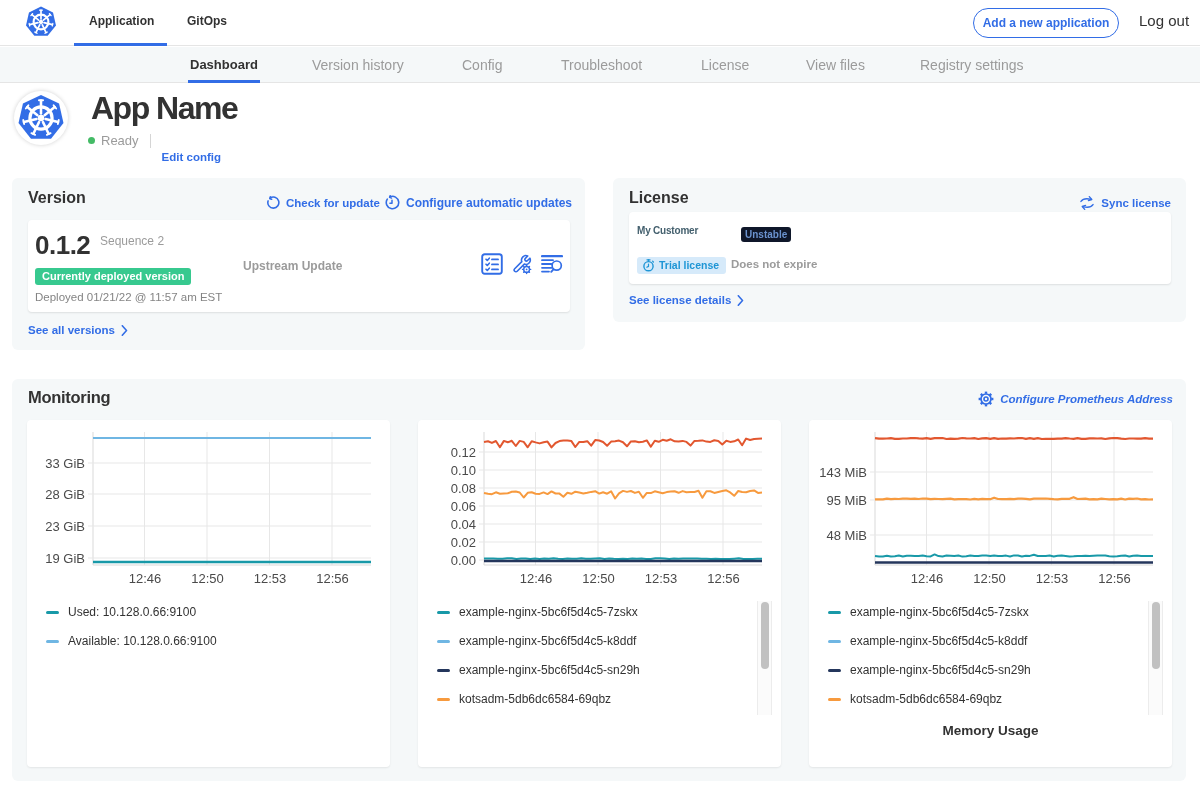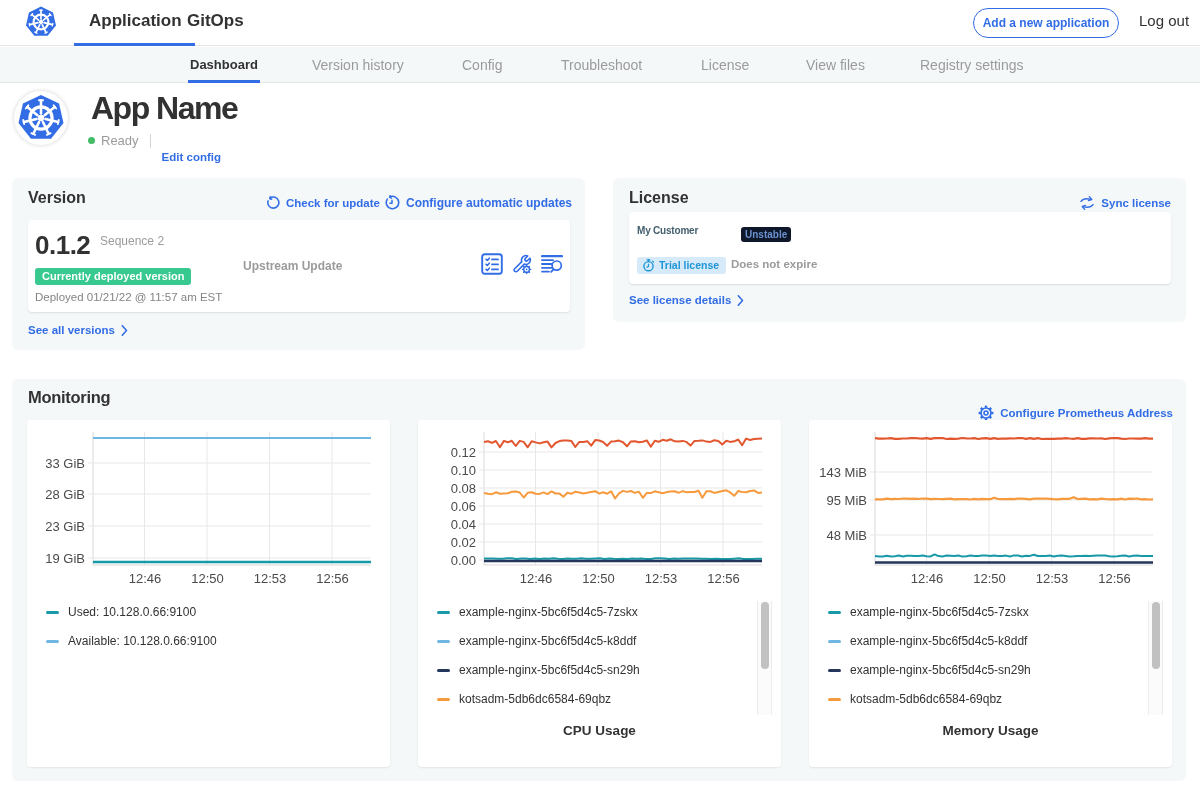--- a/index.html
+++ b/index.html
@@ -1,19 +1,19 @@
 <!DOCTYPE html>
 <html><head><meta charset="utf-8"><style>
 *{margin:0;padding:0;box-sizing:border-box;}
 html,body{width:1200px;height:796px;background:#fff;font-family:"Liberation Sans",sans-serif;overflow:hidden;}
 .abs{position:absolute;}
 body{position:relative;}
 
 .topnav{position:absolute;left:0;top:0;width:1200px;height:46px;background:#fff;border-bottom:1px solid #e5e5e5;}
-.navtab{position:absolute;top:0;height:46px;line-height:42px;font-size:17px;font-weight:700;color:#323232;}
+.navtab{position:absolute;top:0;height:46px;line-height:42px;font-size:12px;font-weight:700;color:#323232;}
 .navtab.active:after{content:"";position:absolute;left:-15px;right:-13px;bottom:0;height:3px;background:#326de6;}
 .addbtn{position:absolute;left:973px;top:8px;width:146px;height:30px;border:1px solid #326de6;border-radius:17px;color:#326de6;font-size:12px;font-weight:700;text-align:center;line-height:28px;background:#fff;white-space:nowrap;}
 .logout{position:absolute;left:1139px;top:0;height:46px;line-height:42px;font-size:15px;color:#323232;}
 
 .subnav{position:absolute;left:0;top:47px;width:1200px;height:36px;background:#f5f8f9;border-bottom:1px solid #e5e5e5;}
 .subtab{position:absolute;top:47px;height:36px;line-height:36px;font-size:14px;color:#9b9b9b;font-weight:400;}
 .subtab.active{color:#323232;font-weight:700;font-size:13px;}
 .subtab.active:after{content:"";position:absolute;left:-2px;right:-2px;bottom:0;height:3px;background:#326de6;}
 
 .applogo{position:absolute;left:14px;top:91px;width:54px;height:54px;border-radius:50%;background:#fff;box-shadow:0 0 4px rgba(0,0,0,0.18);display:flex;align-items:center;justify-content:center;}
@@ -182,21 +182,21 @@
 <line x1="5" y1="0.8" x2="8" y2="0.8" stroke="#1e95d5" stroke-width="1.3" stroke-linecap="round"></line>
 <line x1="10.6" y1="2.2" x2="11.4" y2="3" stroke="#1e95d5" stroke-width="1.2" stroke-linecap="round"></line>
 <path d="M6.5 5 L6.5 7.4 L4.8 8.2" stroke="#1e95d5" stroke-width="1.2" stroke-linecap="round" stroke-linejoin="round"></path>
 </svg>Trial license</div>
 <div class="noexpire">Does not expire</div>
 <div class="abs bluelink" style="left:629px;top:292px;">See license details<svg class="chev" width="7" height="11" viewBox="0 0 6 11" fill="none">
 <path d="M0.8 0.8 L5 5.5 L0.8 10.2" stroke="#326de6" stroke-width="1.6" stroke-linecap="round" stroke-linejoin="round"></path>
 </svg></div>
 <div class="card" style="left:12px;top:379px;width:1174px;height:402px;"></div>
 <div class="cardtitle" style="left:28px;top:388px;font-size:16.5px;letter-spacing:-0.3px;">Monitoring</div>
-<div class="abs bluelink" style="right:27px;top:405px;"><svg width="16" height="16" viewBox="0 0 16 16" fill="none">
+<div class="abs bluelink" style="right:27px;top:391px;font-style:italic;"><svg width="16" height="16" viewBox="0 0 16 16" fill="none">
 <circle cx="8" cy="8" r="5" stroke="#326de6" stroke-width="1.7"></circle>
 <circle cx="8" cy="8" r="2" stroke="#326de6" stroke-width="1.6" fill="none"></circle>
 <line x1="13.2" y1="8.0" x2="15.4" y2="8.0" stroke="#326de6" stroke-width="2.4"></line>
       <line x1="11.7" y1="11.7" x2="13.2" y2="13.2" stroke="#326de6" stroke-width="2.4"></line>
       <line x1="8.0" y1="13.2" x2="8.0" y2="15.4" stroke="#326de6" stroke-width="2.4"></line>
       <line x1="4.3" y1="11.7" x2="2.8" y2="13.2" stroke="#326de6" stroke-width="2.4"></line>
       <line x1="2.8" y1="8.0" x2="0.6" y2="8.0" stroke="#326de6" stroke-width="2.4"></line>
       <line x1="4.3" y1="4.3" x2="2.8" y2="2.8" stroke="#326de6" stroke-width="2.4"></line>
       <line x1="8.0" y1="2.8" x2="8.0" y2="0.6" stroke="#326de6" stroke-width="2.4"></line>
       <line x1="11.7" y1="4.3" x2="13.2" y2="2.8" stroke="#326de6" stroke-width="2.4"></line>
@@ -255,21 +255,20 @@
       <polyline points="66.0,141.0 70.6,141.0 75.3,141.0 79.9,141.0 84.5,141.0 89.2,141.0 93.8,141.0 98.4,141.0 103.1,141.0 107.7,141.0 112.3,141.0 117.0,141.0 121.6,141.0 126.2,141.0 130.9,141.0 135.5,141.0 140.1,141.0 144.8,141.0 149.4,141.0 154.0,141.0 158.7,141.0 163.3,141.0 167.9,141.0 172.6,141.0 177.2,141.0 181.8,141.0 186.5,141.0 191.1,141.0 195.7,141.0 200.4,141.0 205.0,141.0 209.6,141.0 214.3,141.0 218.9,141.0 223.5,141.0 228.2,141.0 232.8,141.0 237.4,141.0 242.1,141.0 246.7,141.0 251.3,141.0 256.0,141.0 260.6,141.0 265.2,141.0 269.9,141.0 274.5,141.0 279.1,141.0 283.8,141.0 288.4,141.0 293.0,141.0 297.7,141.0 302.3,141.0 306.9,141.0 311.6,141.0 316.2,141.0 320.8,141.0 325.5,141.0 330.1,141.0 334.7,141.0 339.4,141.0 344.0,141.0" fill="none" stroke="#24365c" stroke-width="2.6" stroke-linejoin="round"></polyline>
       <text x="118.0" y="163" text-anchor="middle" font-size="13" fill="#4a4a4a">12:46</text>
       <text x="180.5" y="163" text-anchor="middle" font-size="13" fill="#4a4a4a">12:50</text>
       <text x="243.0" y="163" text-anchor="middle" font-size="13" fill="#4a4a4a">12:53</text>
       <text x="305.5" y="163" text-anchor="middle" font-size="13" fill="#4a4a4a">12:56</text>
     </svg>
     <div class="legrow" style="left:19px;top:184px;height:16px;"><span class="legdash" style="background:#1899a8"></span>example-nginx-5bc6f5d4c5-7zskx</div>
     <div class="legrow" style="left:19px;top:213px;height:16px;"><span class="legdash" style="background:#6fb6e3"></span>example-nginx-5bc6f5d4c5-k8ddf</div>
     <div class="legrow" style="left:19px;top:242px;height:16px;"><span class="legdash" style="background:#24365c"></span>example-nginx-5bc6f5d4c5-sn29h</div>
     <div class="legrow" style="left:19px;top:271px;height:16px;"><span class="legdash" style="background:#f79a3e"></span>kotsadm-5db6dc6584-69qbz</div>
-    <div class="ctitle">CPU Usage</div>
     <div class="sbtrack">
       <div class="sbthumb"></div>
     </div>
   </div>
 <div class="chartcard" style="left:809px;">
     <svg width="363" height="172" viewBox="0 0 363 172" style="position:absolute;left:0;top:0">
       <line x1="117.5" y1="12.0" x2="117.5" y2="145.0" stroke="#e7e7e7" stroke-width="1"></line>
       <line x1="180.0" y1="12.0" x2="180.0" y2="145.0" stroke="#e7e7e7" stroke-width="1"></line>
       <line x1="242.5" y1="12.0" x2="242.5" y2="145.0" stroke="#e7e7e7" stroke-width="1"></line>
       <line x1="305.0" y1="12.0" x2="305.0" y2="145.0" stroke="#e7e7e7" stroke-width="1"></line>

